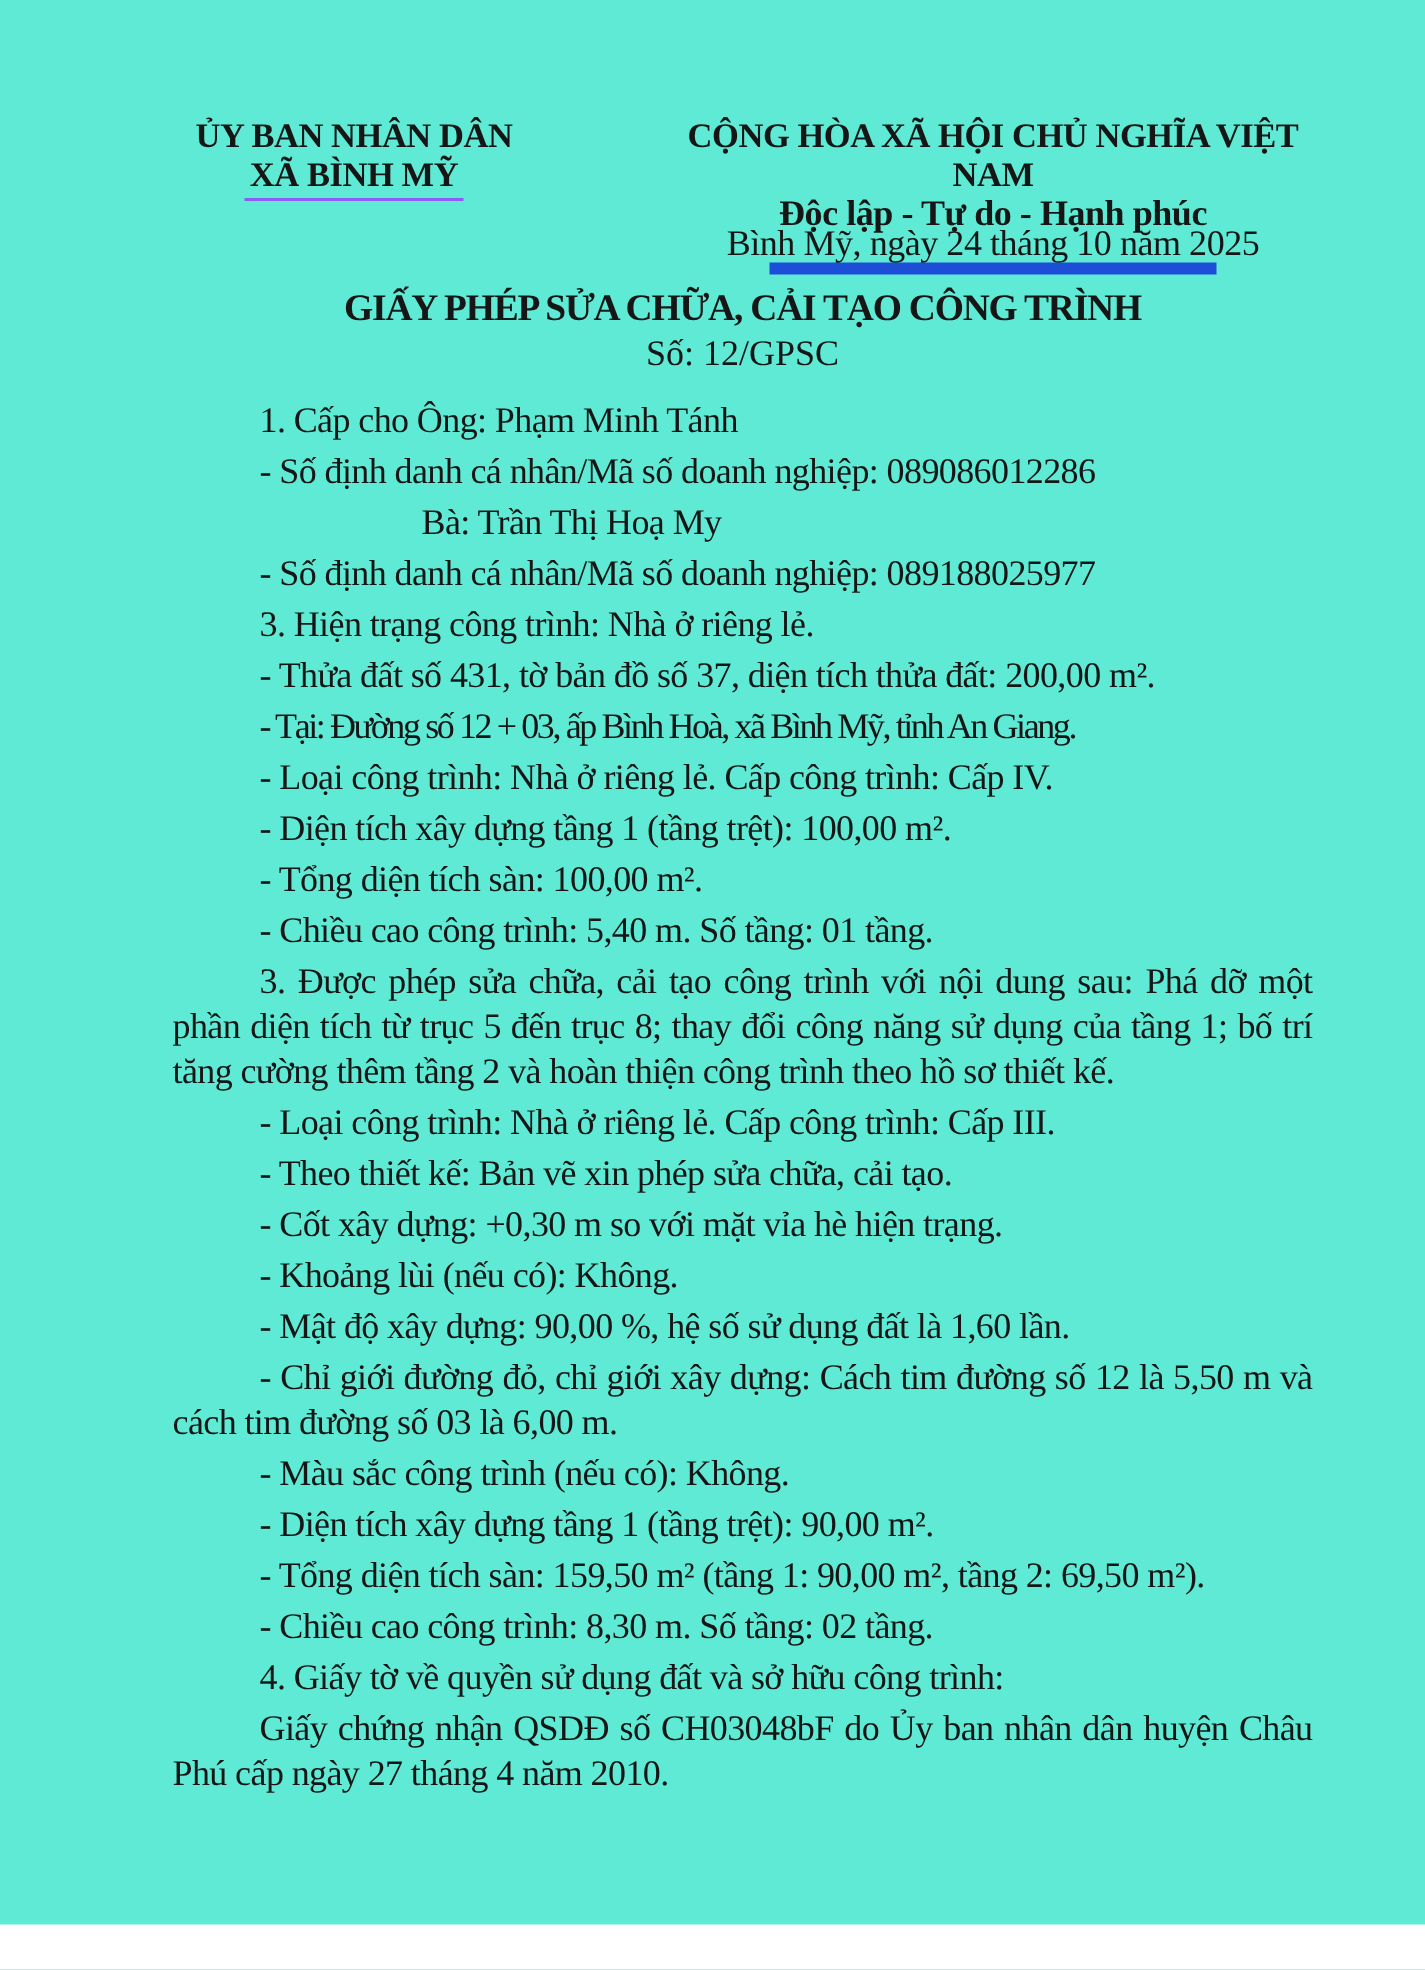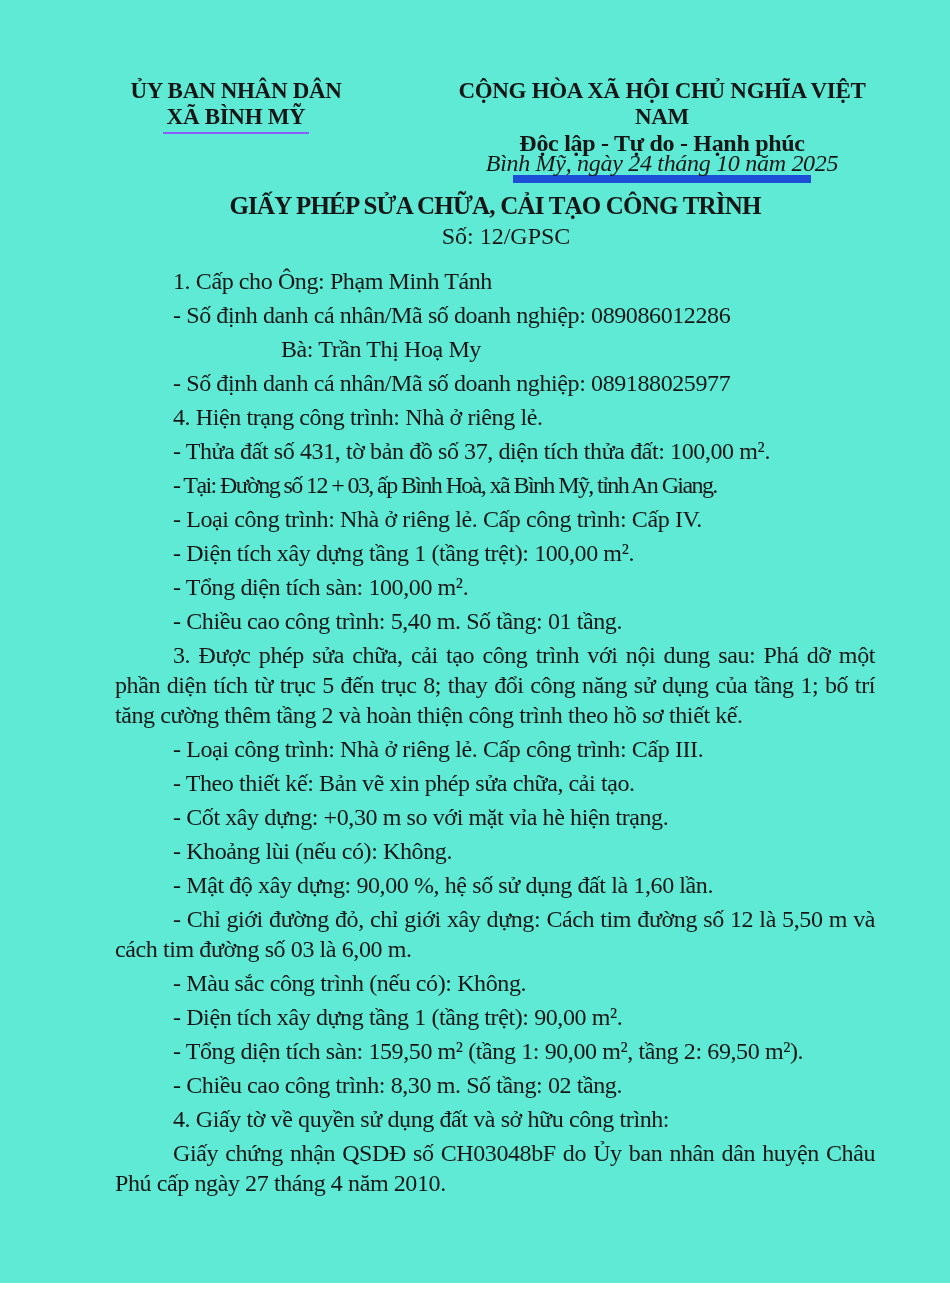--- a/index.html
+++ b/index.html
@@ -27,29 +27,29 @@
     display:inline-block; border-bottom:2px solid #8b5cf6;
     padding:0 4px 2px;
   }
   .u-motto {
     display:inline-block; border-bottom:8px solid #1d4ed8;
     padding:0 6px 19px;
   }
 
   .dateline {
     position:absolute; left:438px; top:150px; width:448px;
-    text-align:center; font-style:italic; font-size:24px; letter-spacing:-0.3px;
+    text-align:center; font-size:24px; letter-spacing:-0.3px;
   }
 
   .doc-title {
     position:absolute; left:115px; top:192px; width:760px;
     text-align:center; font-weight:bold; font-size:25px; letter-spacing:-0.8px;
   }
   .doc-number {
-    position:absolute; left:126px; top:223px; width:760px;
+    position:absolute; left:115px; top:223px; width:760px;
     text-align:center; font-size:24px;
   }
 
   .body {
     position:absolute; left:115px; top:262px; width:760px;
     font-size:24px; line-height:30px; letter-spacing:-0.4px;
     text-align:justify;
   }
   .body p { margin:4px 0 0 0; text-indent:58px; }
   .body p.ba { text-indent:166px; }
@@ -73,22 +73,22 @@
   <div class="dateline">Bình Mỹ, ngày 24 tháng 10 năm 2025</div>
 
   <div class="doc-title">GIẤY PHÉP SỬA CHỮA, CẢI TẠO CÔNG TRÌNH</div>
   <div class="doc-number">Số: 12/GPSC</div>
 
   <div class="body">
     <p>1. Cấp cho Ông: Phạm Minh Tánh</p>
     <p>- Số định danh cá nhân/Mã số doanh nghiệp: 089086012286</p>
     <p class="ba">Bà: Trần Thị Hoạ My</p>
     <p>- Số định danh cá nhân/Mã số doanh nghiệp: 089188025977</p>
-    <p>4. Hiện trạng công trình: Nhà ở riêng lẻ.</p>
-    <p>- Thửa đất số 431, tờ bản đồ số 37, diện tích thửa đất: 100,00 m².</p>
+    <p>3. Hiện trạng công trình: Nhà ở riêng lẻ.</p>
+    <p>- Thửa đất số 431, tờ bản đồ số 37, diện tích thửa đất: 200,00 m².</p>
     <p class="condensed">- Tại: Đường số 12 + 03, ấp Bình Hoà, xã Bình Mỹ, tỉnh An Giang.</p>
     <p>- Loại công trình: Nhà ở riêng lẻ. Cấp công trình: Cấp IV.</p>
     <p>- Diện tích xây dựng tầng 1 (tầng trệt): 100,00 m².</p>
     <p>- Tổng diện tích sàn: 100,00 m².</p>
     <p>- Chiều cao công trình: 5,40 m. Số tầng: 01 tầng.</p>
     <p>3. Được phép sửa chữa, cải tạo công trình với nội dung sau: Phá dỡ một phần diện tích từ trục 5 đến trục 8; thay đổi công năng sử dụng của tầng 1; bố trí tăng cường thêm tầng 2 và hoàn thiện công trình theo hồ sơ thiết kế.</p>
     <p>- Loại công trình: Nhà ở riêng lẻ. Cấp công trình: Cấp III.</p>
     <p>- Theo thiết kế: Bản vẽ xin phép sửa chữa, cải tạo.</p>
     <p>- Cốt xây dựng: +0,30 m so với mặt vỉa hè hiện trạng.</p>
     <p>- Khoảng lùi (nếu có): Không.</p>

